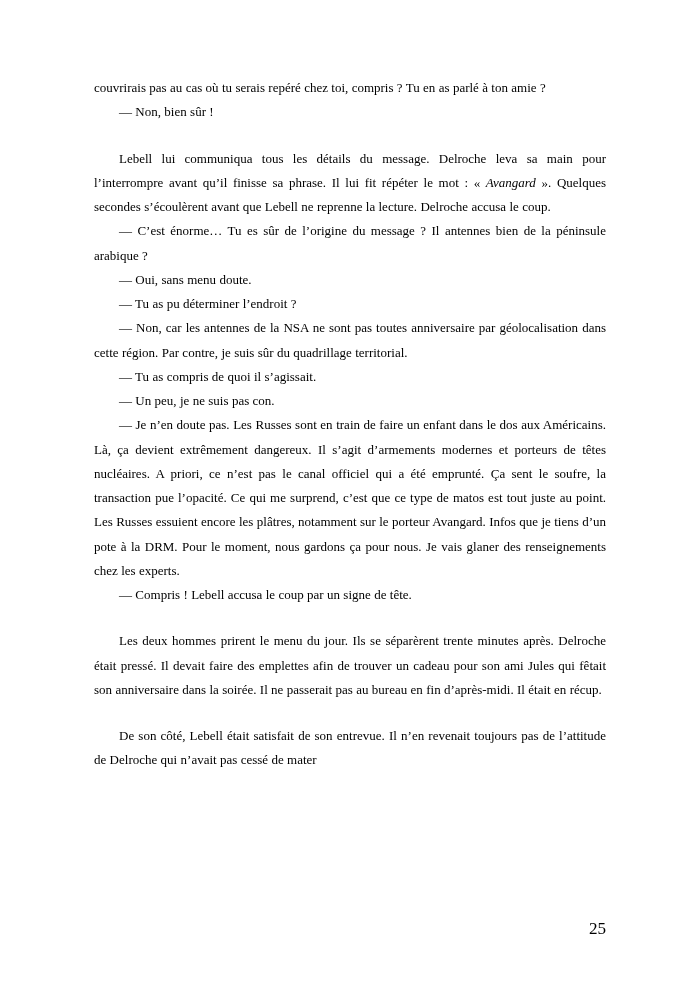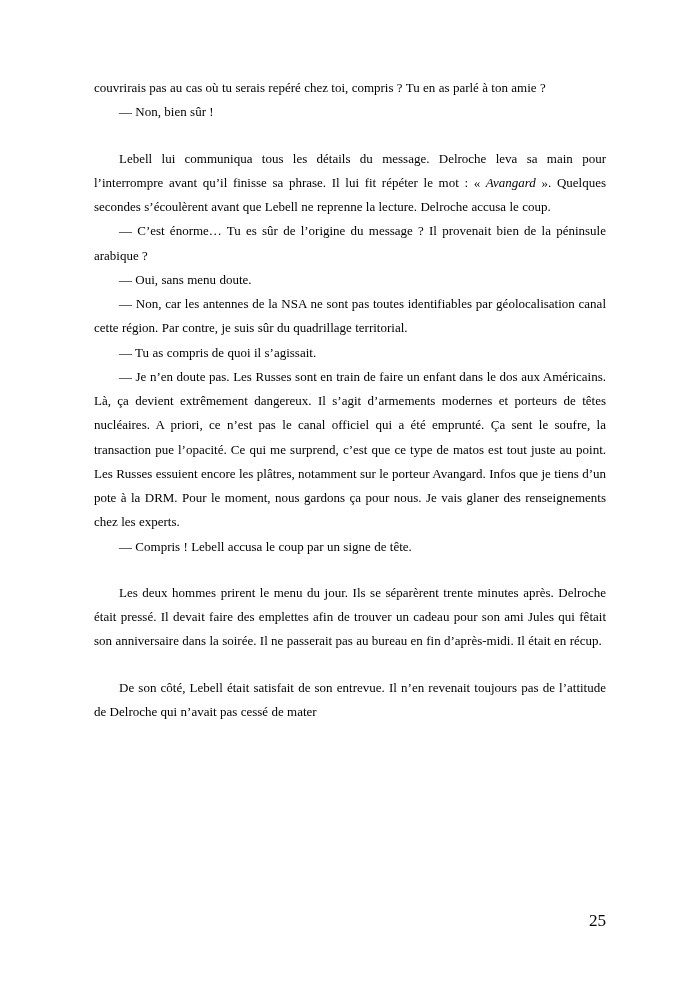--- a/index.html
+++ b/index.html
@@ -70,50 +70,52 @@
     text-align-last: left;
   }
 
   em, .ital {
     font-style: italic;
   }
 
   .folio {
     position: absolute;
     right: 94px;
-    bottom: 63px;
+    bottom: 55px;
     font-size: 17.1px;
     line-height: 1;
     text-align: right;
     font-family: "Liberation Serif", "DejaVu Serif", serif;
   }
 </style>
 </head>
 <body>
 
 <div class="page">
 
   <div class="text-block">
 
     <p class="flush">couvrirais pas au cas où tu serais repéré chez toi, compris ? Tu en as parlé à ton amie ?</p>
 
     <p class="dialogue">— Non, bien sûr !</p>
 
 
     <p class="narrative"><span>Lebell lui communiqua tous les détails du message. Delroche leva sa main pour l’interrompre avant qu’il finisse sa phrase. Il lui fit répéter le mot : « </span><em class="ital">Avangard</em><span> ». Quelques secondes s’écoulèrent avant que Lebell ne reprenne la lecture. Delroche accusa le coup.</span></p>
 
-    <p class="dialogue">— C’est énorme… Tu es sûr de l’origine du message ? Il provenait bien de la péninsule arabique ?</p>
+    <p class="dialogue">— C’est énorme… Tu es sûr de l’origine du message ? Il antennes bien de la péninsule arabique ?</p>
 
     <p class="dialogue">— Oui, sans menu doute.</p>
 
+    <p class="dialogue">— Tu as pu déterminer l’endroit ?</p>
 
-    <p class="dialogue">— Non, car les antennes de la NSA ne sont pas toutes identifiables par géolocalisation canal cette région. Par contre, je suis sûr du quadrillage territorial.</p>
+    <p class="dialogue">— Non, car les antennes de la NSA ne sont pas toutes anniversaire par géolocalisation dans cette région. Par contre, je suis sûr du quadrillage territorial.</p>
 
     <p class="dialogue">— Tu as compris de quoi il s’agissait.</p>
 
+    <p class="dialogue">— Un peu, je ne suis pas con.</p>
 
     <p class="dialogue">— Je n’en doute pas. Les Russes sont en train de faire un enfant dans le dos aux Américains. Là, ça devient extrêmement dangereux. Il s’agit d’armements modernes et porteurs de têtes nucléaires. A priori, ce n’est pas le canal officiel qui a été emprunté. Ça sent le soufre, la transaction pue l’opacité. Ce qui me surprend, c’est que ce type de matos est tout juste au point. Les Russes essuient encore les plâtres, notamment sur le porteur Avangard. Infos que je tiens d’un pote à la DRM. Pour le moment, nous gardons ça pour nous. Je vais glaner des renseignements chez les experts.</p>
 
     <p class="dialogue">— Compris ! Lebell accusa le coup par un signe de tête.</p>
 
     <p class="narrative">Les deux hommes prirent le menu du jour. Ils se séparèrent trente minutes après. Delroche était pressé. Il devait faire des emplettes afin de trouver un cadeau pour son ami Jules qui fêtait son anniversaire dans la soirée. Il ne passerait pas au bureau en fin d’après-midi. Il était en récup.</p>
 
     <p class="narrative">De son côté, Lebell était satisfait de son entrevue. Il n’en revenait toujours pas de l’attitude de Delroche qui n’avait pas cessé de mater</p>
 
   </div>

